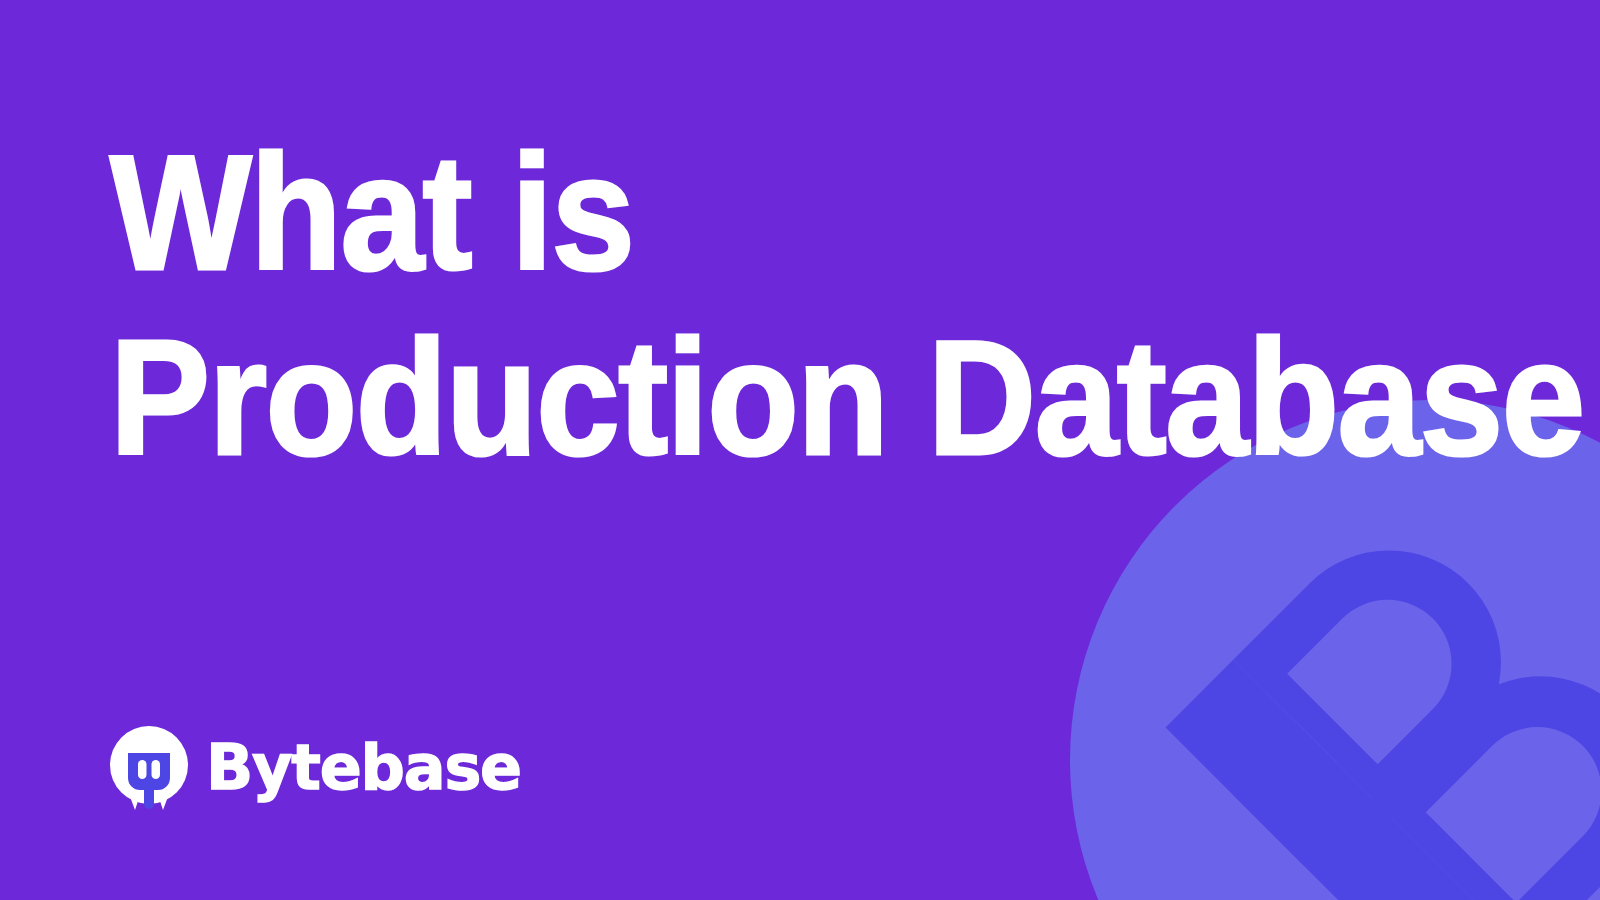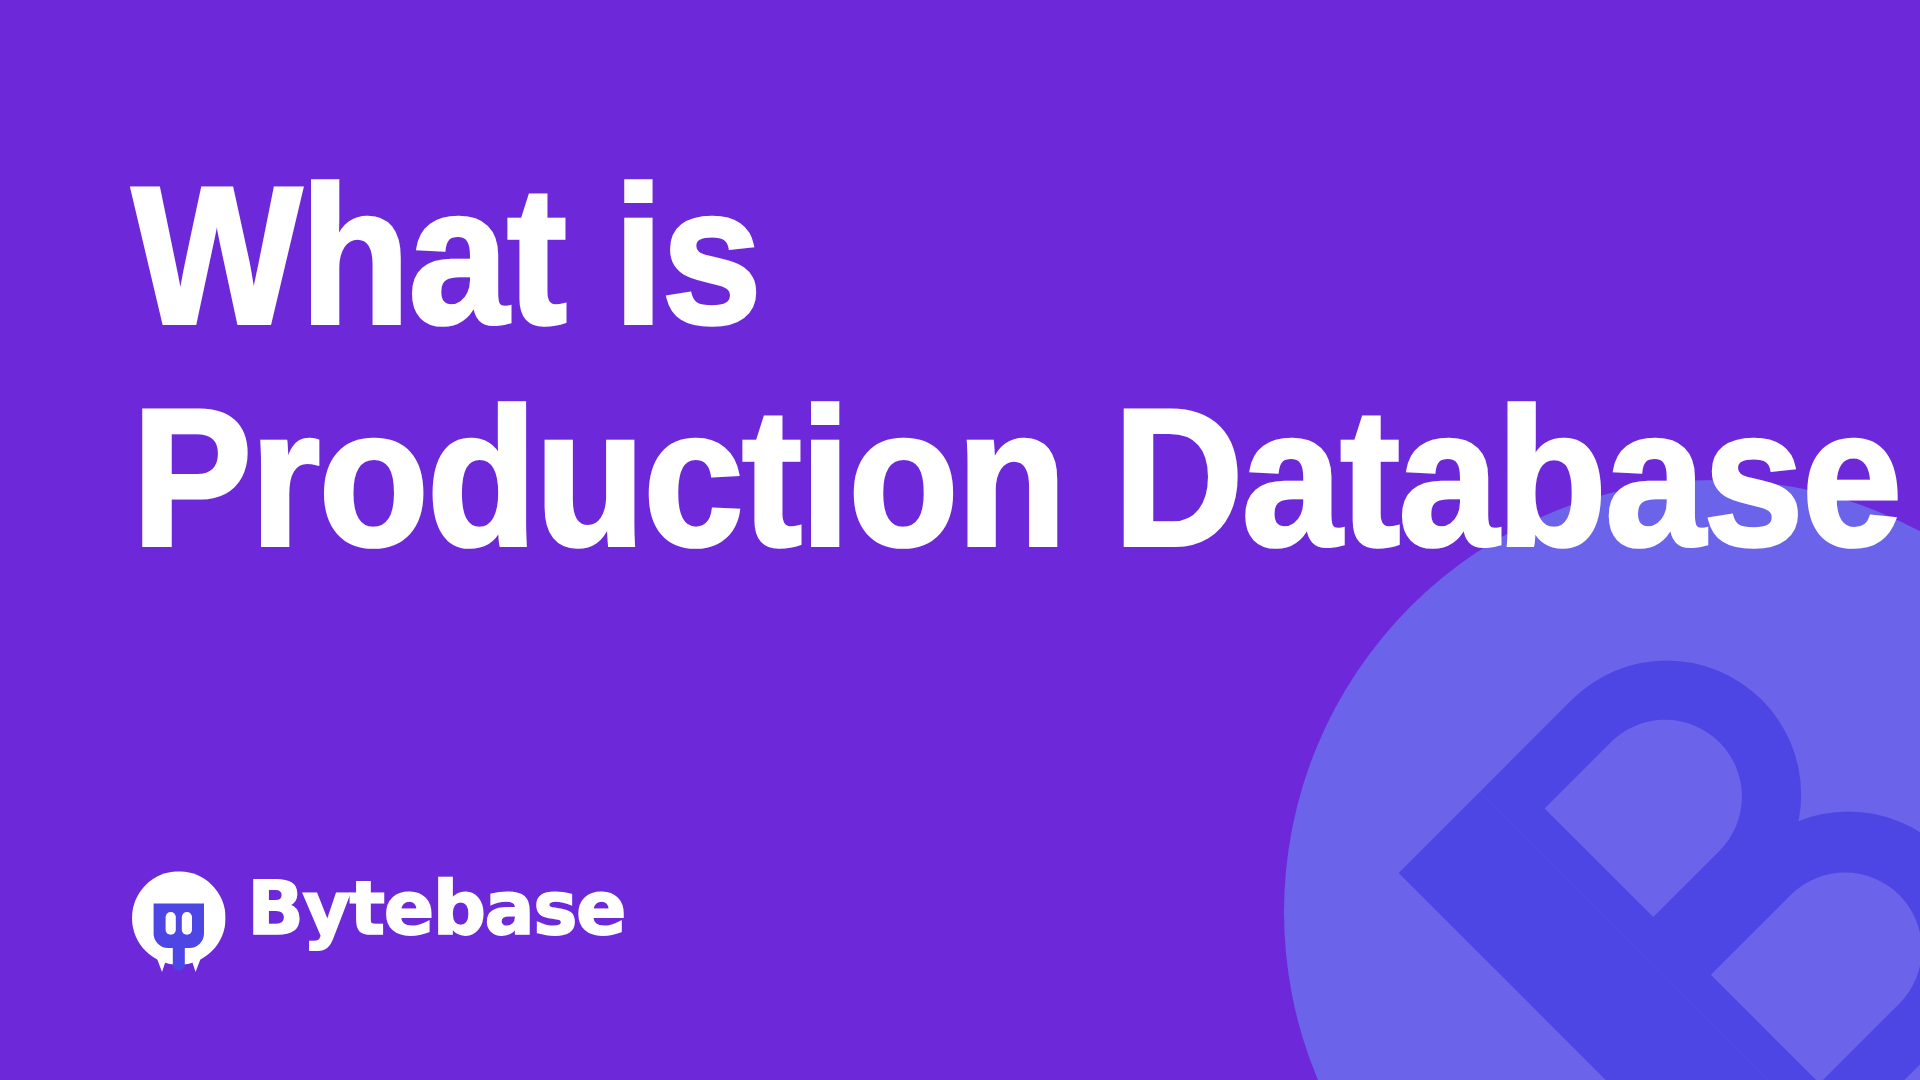--- a/index.html
+++ b/index.html
@@ -55,20 +55,21 @@
     paint-order: stroke fill;
   }
 
   
   .brand {
     position: absolute;
     left: 110px;
     top: 726px;
     z-index: 2;
     display: flex;
+    align-items: center;
     gap: 18px;
   }
   .brand-mark {
     width: 78px;
     height: 84px;
     flex: 0 0 auto;
   }
   .brand-mark svg { display: block; width: 100%; height: 100%; }
   .brand-word {
     color: #ffffff;

